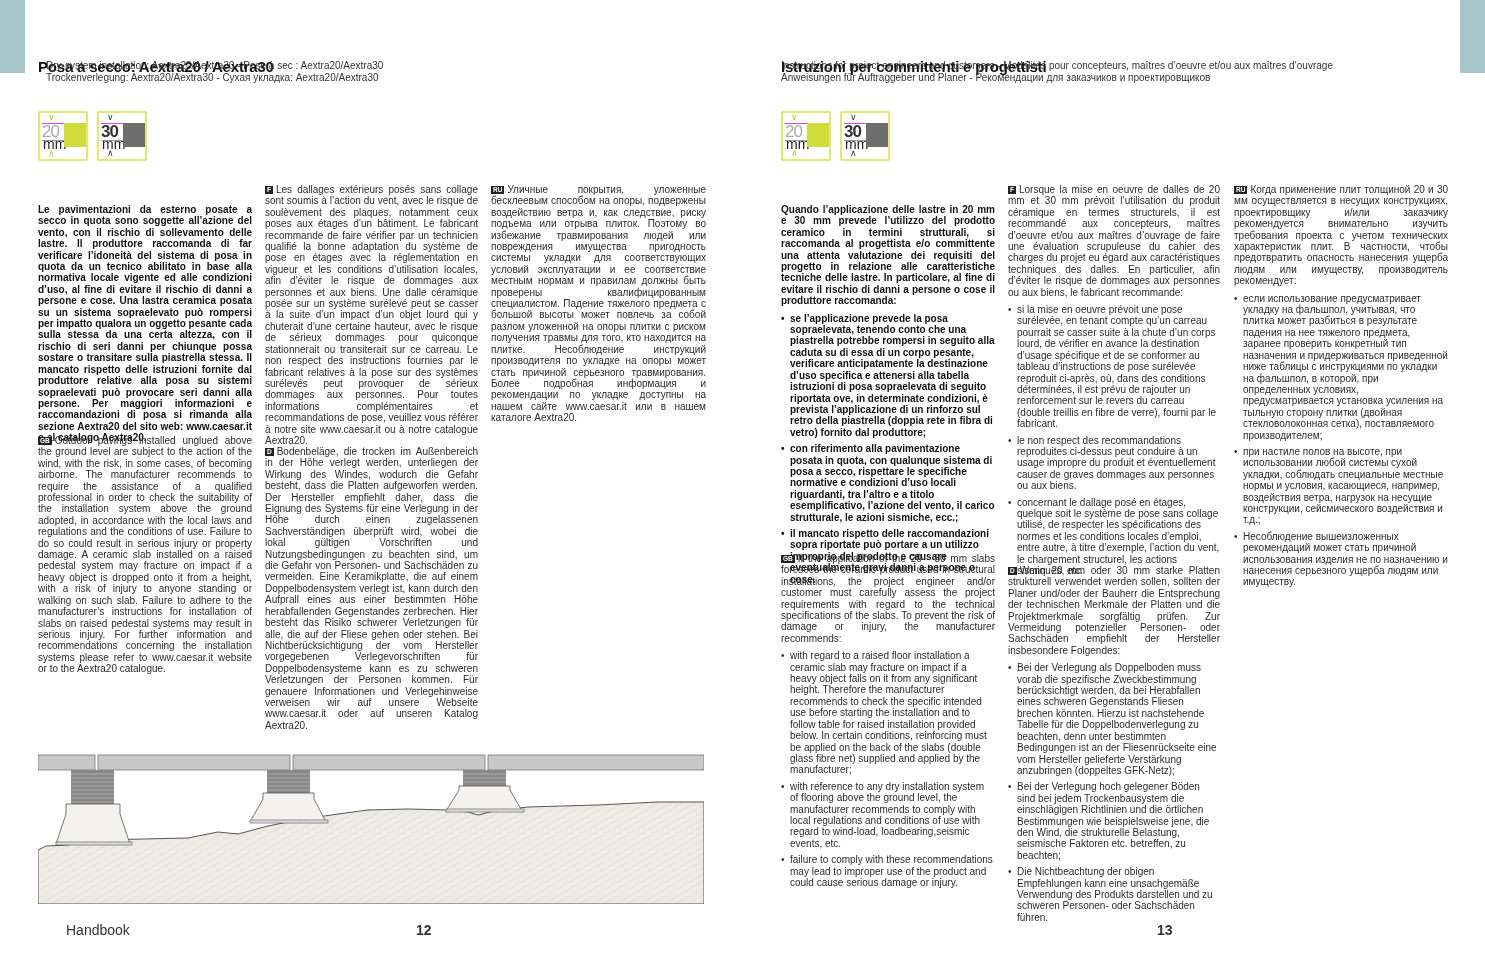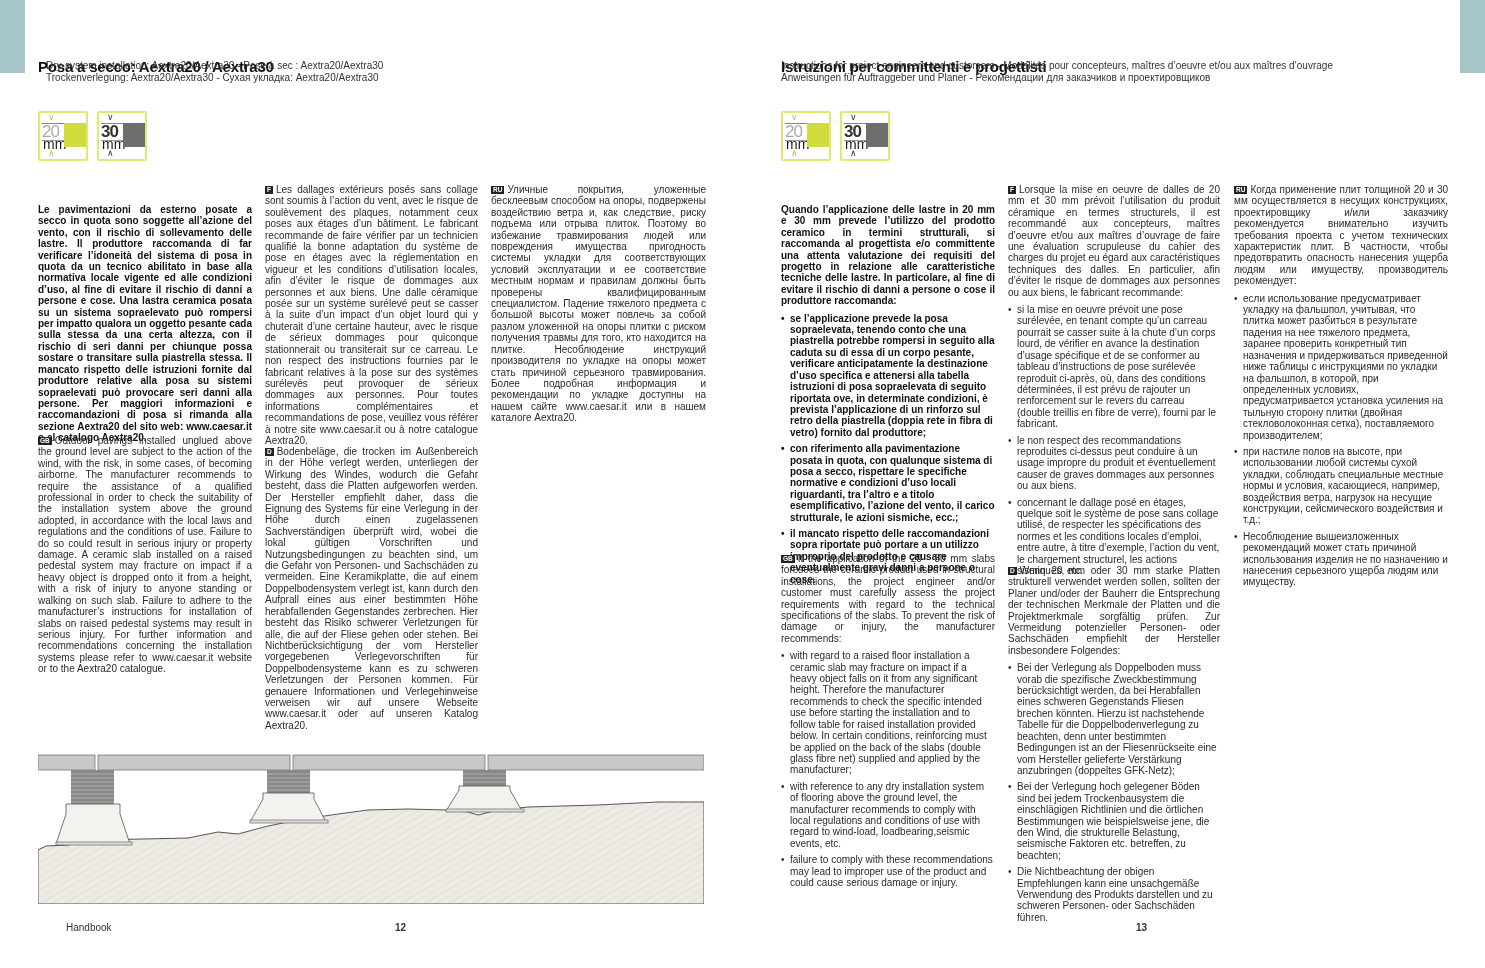--- a/index.html
+++ b/index.html
@@ -21,22 +21,22 @@
   .badge-30 .num { color: #333; font-weight: bold; }
   .badge-30 .chev-top, .badge-30 .chev-bot { color: #333; }
   .col { position: absolute; font-size: 10px; line-height: 11.4px; text-align: justify; color: #2a2a2a; }
   .col.bold { font-weight: bold; color: #111; margin-top: 20px; }
   .col p { margin-bottom: 0; }
   .lang { display: inline-block; background: #222; color: #fff; font-size: 6.5px; line-height: 8px; padding: 0 2px; margin-right: 3px; vertical-align: 1px; font-weight: bold; }
   .col ul { list-style: none; margin-top: 6px; }
   .col li { position: relative; padding-left: 9px; margin-bottom: 5px; text-align: left; }
   .col li::before { content: "•"; position: absolute; left: 0; top: 0; }
   .illustration { position: absolute; left: 38px; top: 752px; width: 666px; height: 152px; }
-  .footer { position: absolute; font-size: 10px; color: #333; padding-left: 28px; }
-  .footer.num { font-weight: bold; }
+  .footer { position: absolute; font-size: 14px; color: #333; padding-left: 28px; }
+  .footer.num { font-weight: bold; margin-left: 21px; }
 </style>
 </head>
 <body>
 
 <div class="tab-left"></div>
 <div class="tab-right"></div>
 
 <h1 class="page-title" style="left:38px;top:38px;">Posa a secco: Aextra20 / Aextra30</h1>
 <div class="subtitle" style="left:46px;top:60px;width:700px;">Dry-system installation: Aextra20/Aextra30 - Pose à sec : Aextra20/Aextra30
 Trockenverlegung: Aextra20/Aextra30 - Сухая укладка: Aextra20/Aextra30</div>

